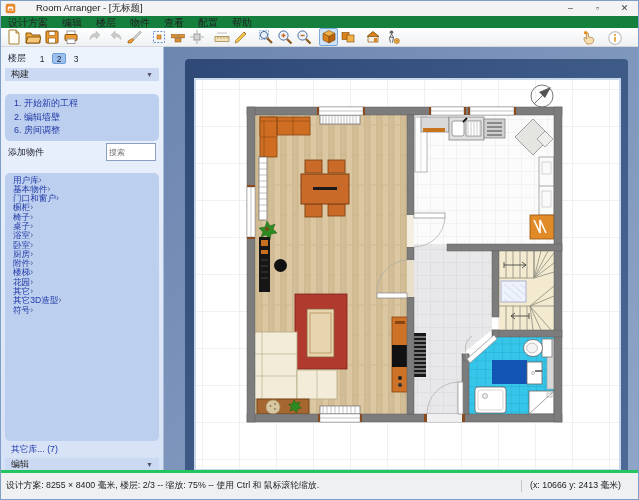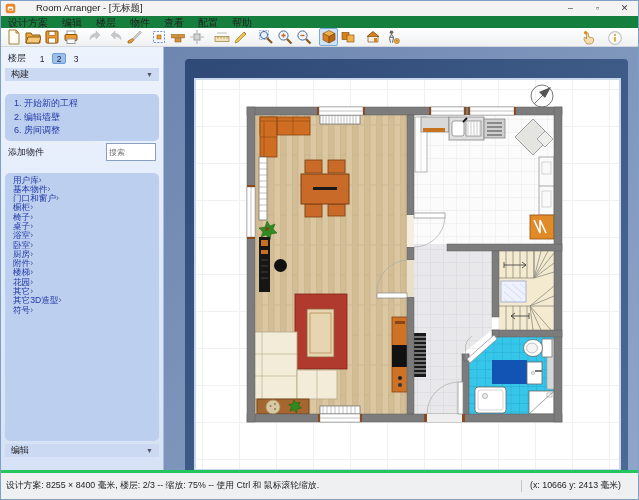--- a/index.html
+++ b/index.html
@@ -299,20 +299,21 @@
     <div class="cat">
         <span>其它3D造型</span>
         <span class="chev">›</span>
       </div>
     <div class="cat">
         <span>符号</span>
         <span class="chev">›</span>
       </div>
   </div>
 
+  <a class="otherlibs" style="display:block">其它库...  (7)</a>
 
   <div class="shead">
     <span>编辑</span>
     <span class="tri">▼</span>
   </div>
   <div class="sbox editbox"></div>
 </div>
 
 <div class="canvas">
   <div class="frame">

